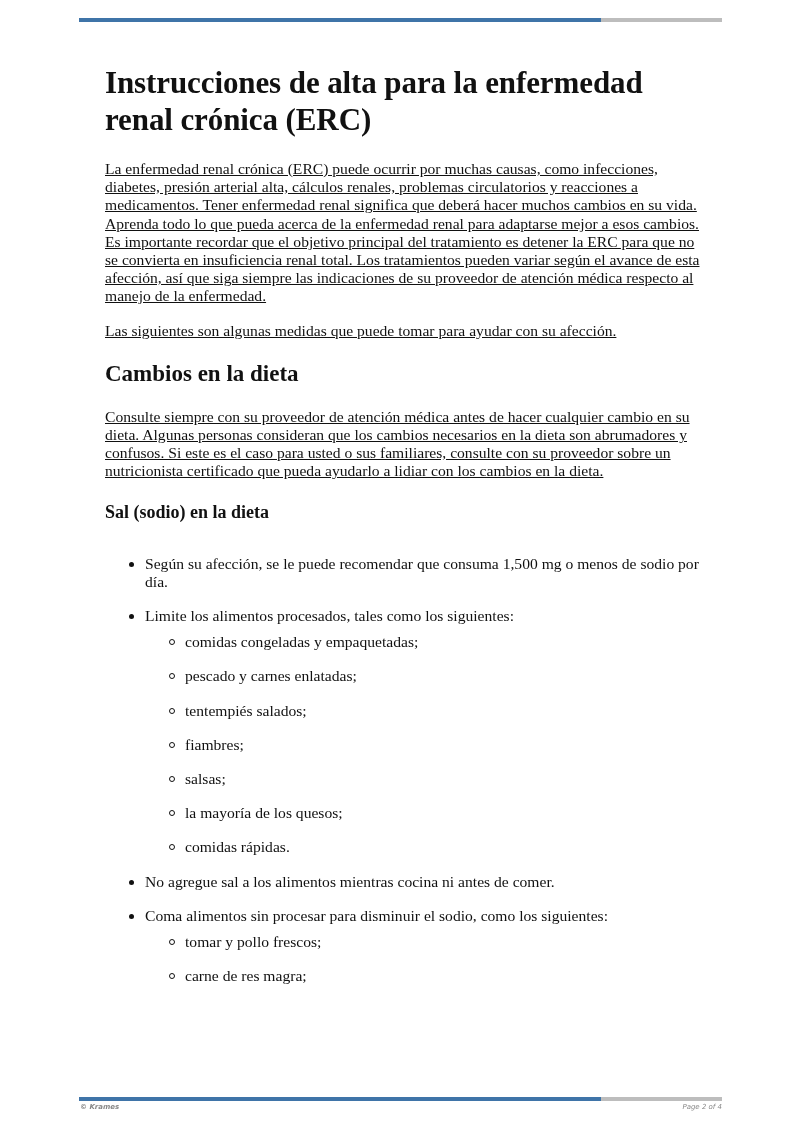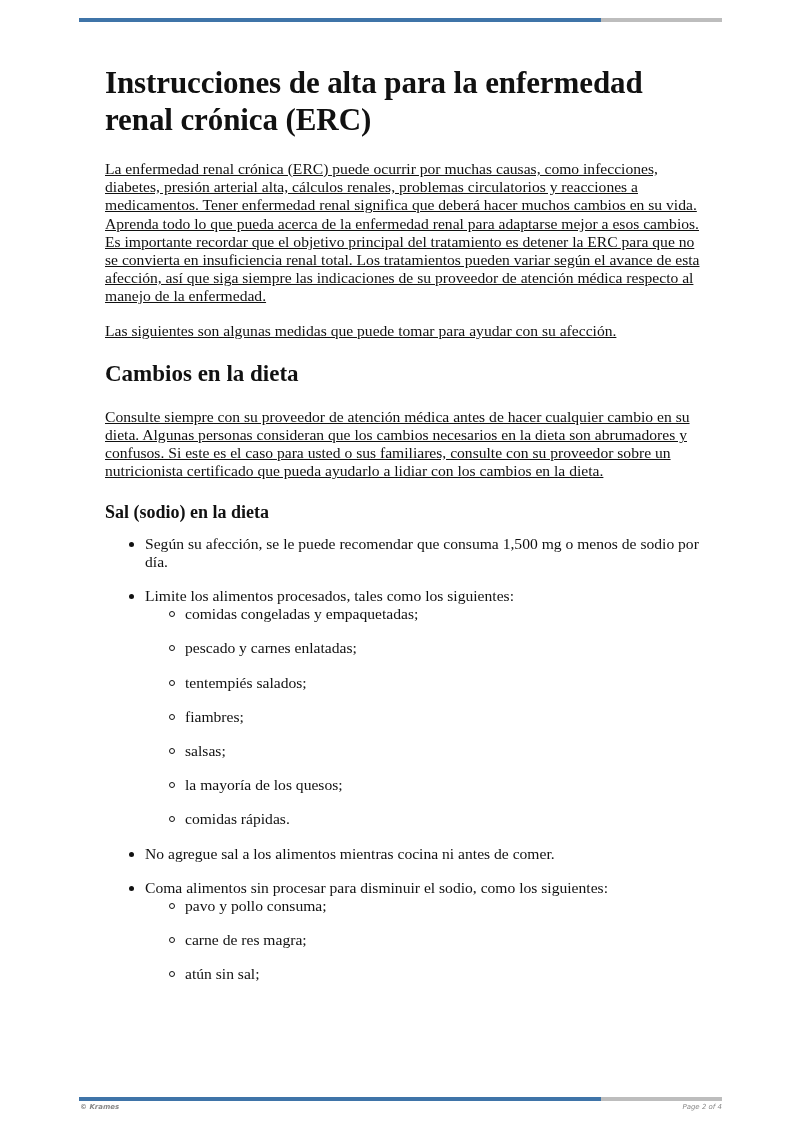--- a/index.html
+++ b/index.html
@@ -6,26 +6,26 @@
     body { width: 800px; height: 1130px; position: relative; overflow: hidden;
            font-family: "Liberation Serif", serif; color: #111111; }
     .bar { position: absolute; left: 79px; width: 643px; height: 4px; display: flex; }
     .bar .blue { width: 522px; height: 100%; background: #3f74a8; }
     .bar .gray { flex: 1; height: 100%; background: #bdbdbd; }
     .top-bar { top: 18px; }
     .bottom-bar { top: 1097px; }
     .content { position: absolute; left: 105px; top: 56px; width: 600px; }
     h1 { font-size: 31px; line-height: 37px; font-weight: bold; margin: 8px 0 22px 0; letter-spacing: -0.1px; }
     h2 { font-size: 23px; line-height: 28px; font-weight: bold; margin: 20px 0 20px 0; }
-    h3 { font-size: 18px; line-height: 22px; font-weight: bold; margin: 20px 0 12px 0; }
+    h3 { font-size: 18px; line-height: 22px; font-weight: bold; margin: 20px 0 32px 0; }
     p { font-size: 15.6px; line-height: 18.2px; margin: 0 0 16px 0; text-decoration: underline; }
     ul { margin: 0; padding: 0; list-style: none; }
     ul.level1 > li { position: relative; padding-left: 40px; font-size: 15.6px; line-height: 18.2px; margin-bottom: 16px; }
     ul.level1 > li > .bullet { position: absolute; left: 24px; top: 7px; width: 5px; height: 5px; border-radius: 50%; background: #111; }
-    ul.level2 { margin-top: 0; }
+    ul.level2 { margin-top: 8px; }
     ul.level2 > li { position: relative; padding-left: 40px; font-size: 15.6px; line-height: 18.2px; margin-bottom: 16px; }
     ul.level2 > li > .bullet { position: absolute; left: 24px; top: 6px; width: 4px; height: 4px; border-radius: 50%; border: 1px solid #111; background: #fff; }
     ul.level2 > li:last-child { margin-bottom: 0; }
     .footer-left { position: absolute; left: 80px; top: 1103px; font-family: "DejaVu Sans", sans-serif; font-size: 7px; font-style: italic; color: #888; font-weight: bold; }
     .footer-right { position: absolute; right: 78px; top: 1103px; font-family: "DejaVu Sans", sans-serif; font-size: 7px; font-style: italic; color: #888; }
   </style>
 </head>
 <body>
 
 <div class="bar top-bar">
@@ -62,23 +62,22 @@
       </ul>
     </li>
     <li>
       <span class="bullet"></span>
       <span>No agregue sal a los alimentos mientras cocina ni antes de comer.</span>
     </li>
     <li>
       <span class="bullet"></span>
       <span>Coma alimentos sin procesar para disminuir el sodio, como los siguientes:</span>
       <ul class="level2">
-        <li><span class="bullet"></span><span>pavo y pollo consuma;</span></li>
+        <li><span class="bullet"></span><span>tomar y pollo frescos;</span></li>
         <li><span class="bullet"></span><span>carne de res magra;</span></li>
-        <li><span class="bullet"></span><span>atún sin sal;</span></li>
       </ul>
     </li>
   </ul>
 </div>
 
 <div class="bar bottom-bar">
   <div class="blue" style="background: rgb(63, 116, 168);"></div>
   <div class="gray" style="background: rgb(189, 189, 189);"></div>
 </div>
 <div class="footer-left">© Krames</div>

